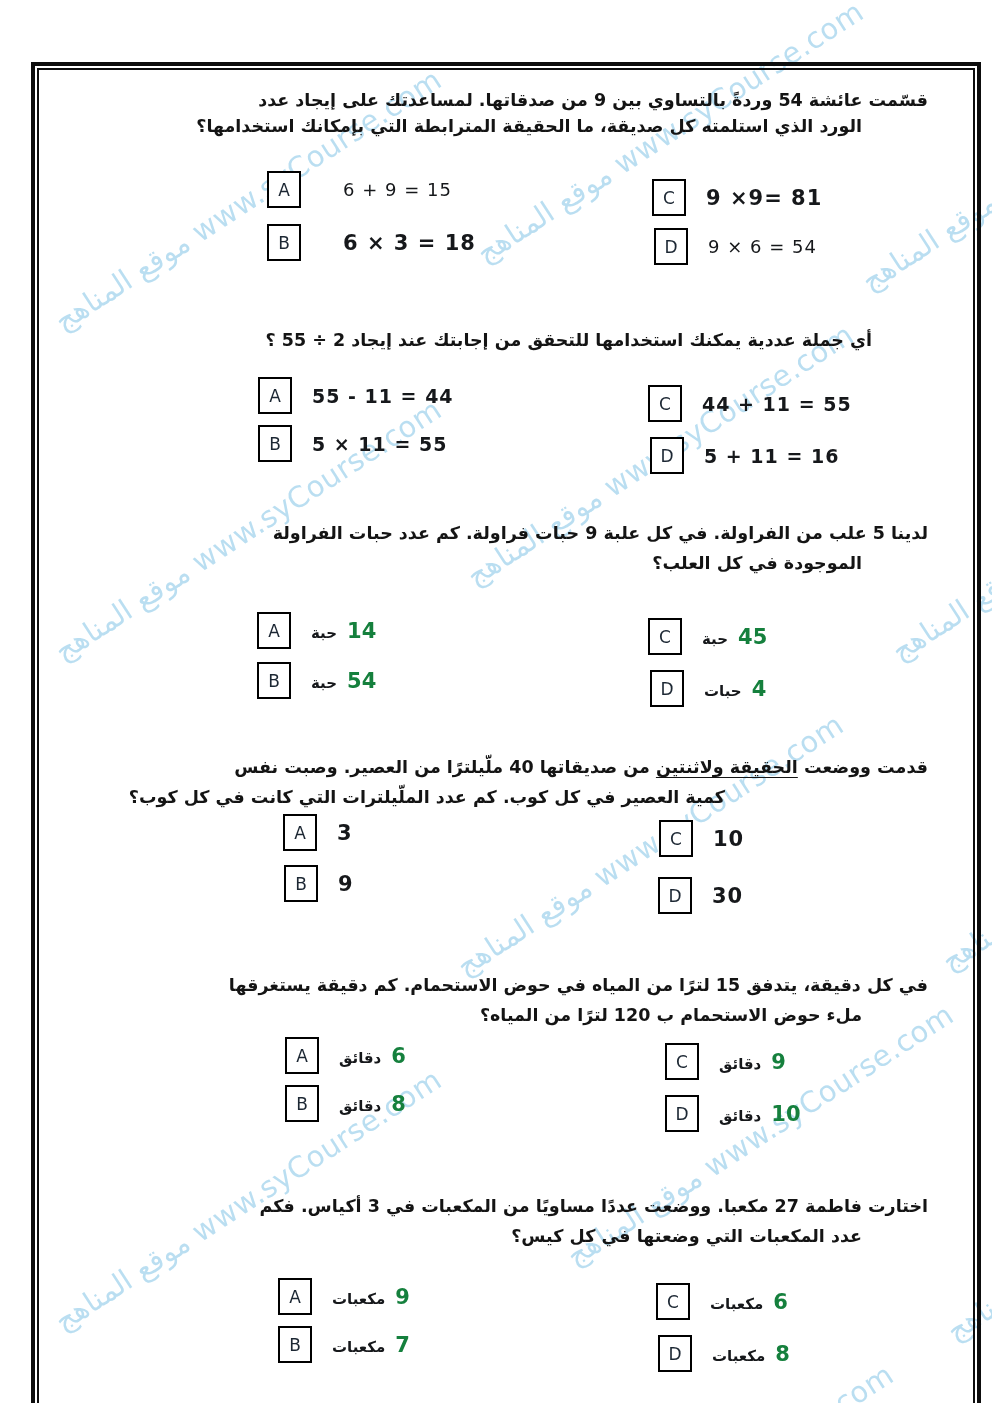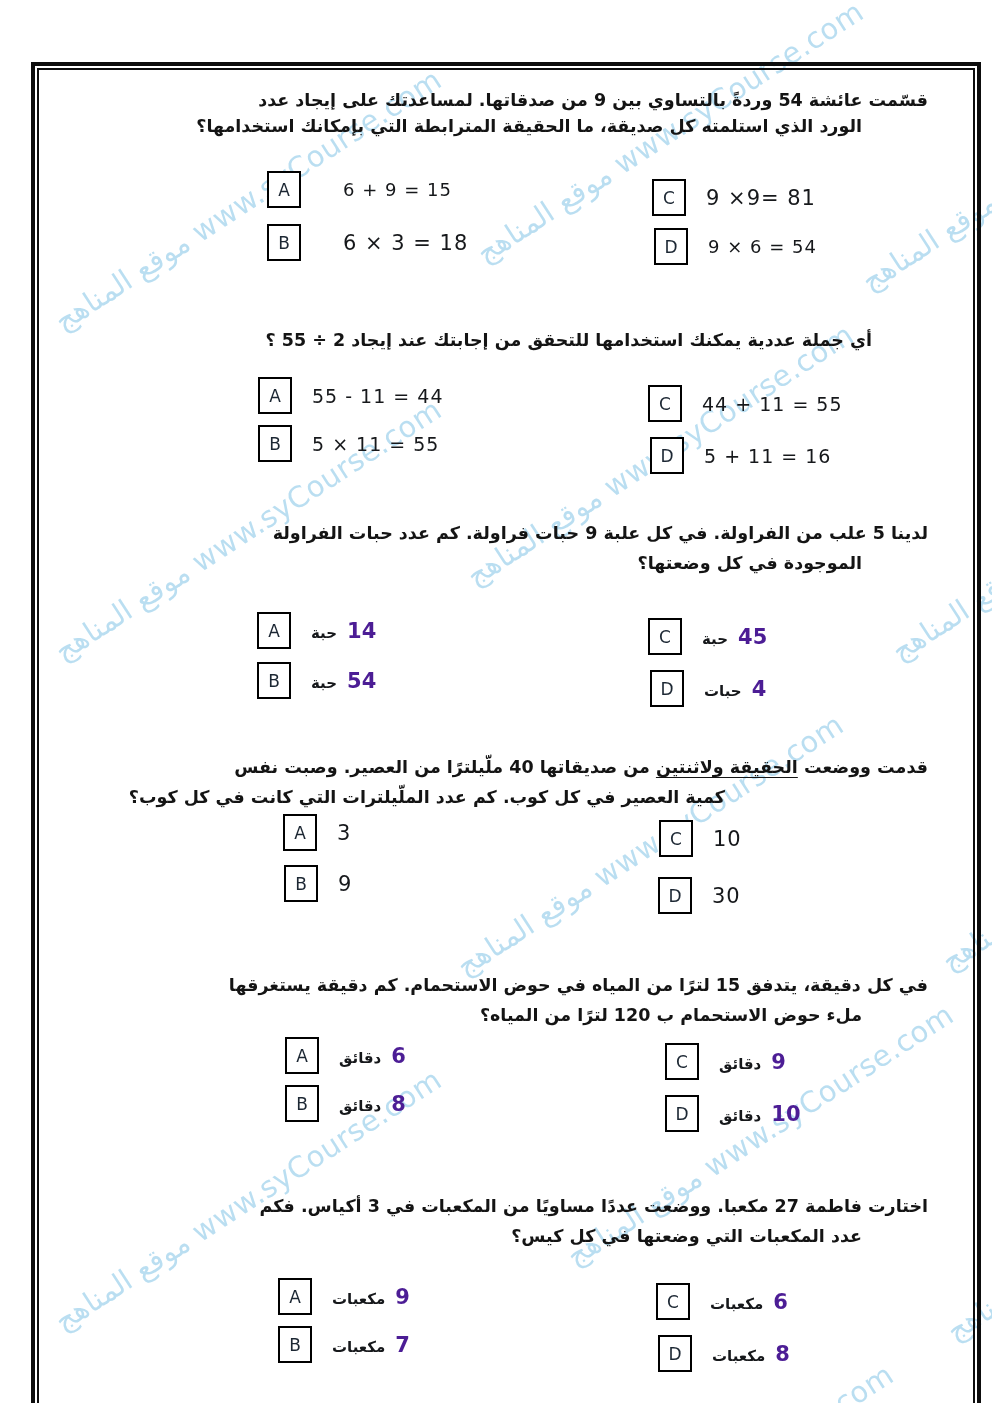--- a/index.html
+++ b/index.html
@@ -31,25 +31,25 @@
   
   .opt{position:absolute;display:flex;align-items:center;z-index:3;}
   .box{
     box-sizing:border-box;width:34px;height:37px;flex:0 0 34px;
     border:2px solid #000;background:#fff;
     display:flex;align-items:center;justify-content:center;
     font-size:17px;color:#1c2733;
   }
   .otext{margin-left:20px;white-space:nowrap;}
   .gapw .otext{margin-left:42px;}
-  .math{direction:ltr;unicode-bidi:isolate;font-size:19px;font-weight:normal;letter-spacing:1px;color:#16181b;}
+  .math{direction:ltr;unicode-bidi:isolate;font-size:19px;font-weight:bold;letter-spacing:1px;color:#16181b;}
   .math.reg{font-weight:400;font-size:18px;}
   .math.big{font-size:21px;}
   .aropt{display:inline-flex;direction:rtl;align-items:baseline;gap:10px;}
-  .aropt .num{font-size:21px;font-weight:bold;color:#4c1d95;}
+  .aropt .num{font-size:21px;font-weight:bold;color:#15803d;}
   .aropt .unit{font-size:15px;font-weight:bold;color:#16181b;}
 </style>
 </head>
 <body>
 
 <div class="wm-layer">
   <div class="wm" style="left:-2px;top:183px">موقع المناهج www.syCourse.com</div>
   <div class="wm" style="left:420px;top:115px">موقع المناهج www.syCourse.com</div>
   <div class="wm" style="left:805px;top:143px">موقع المناهج www.syCourse.com</div>
   <div class="wm" style="left:-2px;top:513px">موقع المناهج www.syCourse.com</div>
@@ -122,21 +122,21 @@
   <div class="opt" style="left:650px;top:437px">
     <span class="box">
         <span>D</span>
       </span>
     <span class="otext math">5 + 11 = 16</span>
   </div>
 </div>
 
 <div>
   <div class="qline" style="top:521px;right:64px">لدينا 5 علب من الفراولة. في كل علبة 9 حبات فراولة. كم عدد حبات الفراولة</div>
-  <div class="qline" style="top:551px;right:130px">الموجودة في كل وضعتها؟</div>
+  <div class="qline" style="top:551px;right:130px">الموجودة في كل العلب؟</div>
 
   <div class="opt" style="left:257px;top:612px">
     <span class="box">
         <span>A</span>
       </span>
     <span class="otext aropt">
       <span class="num">14</span>
       <span class="unit">حبة</span>
     </span>
   </div>

